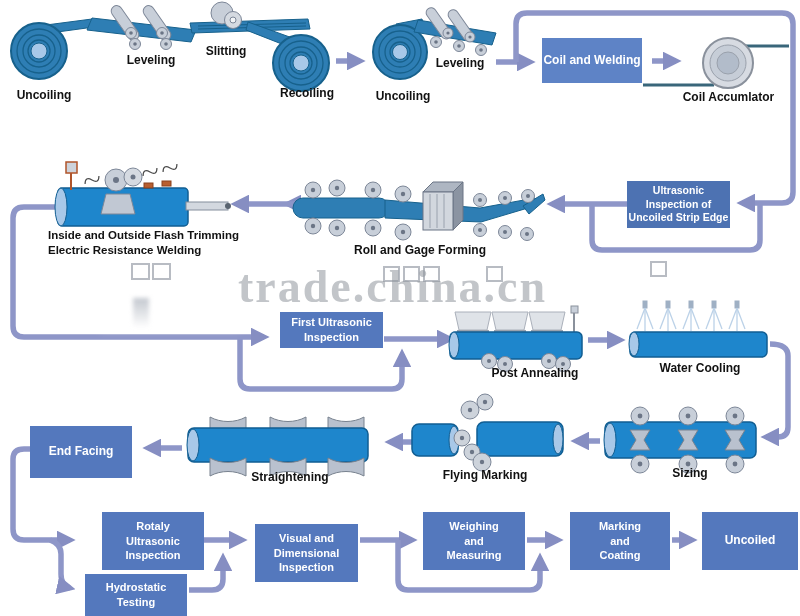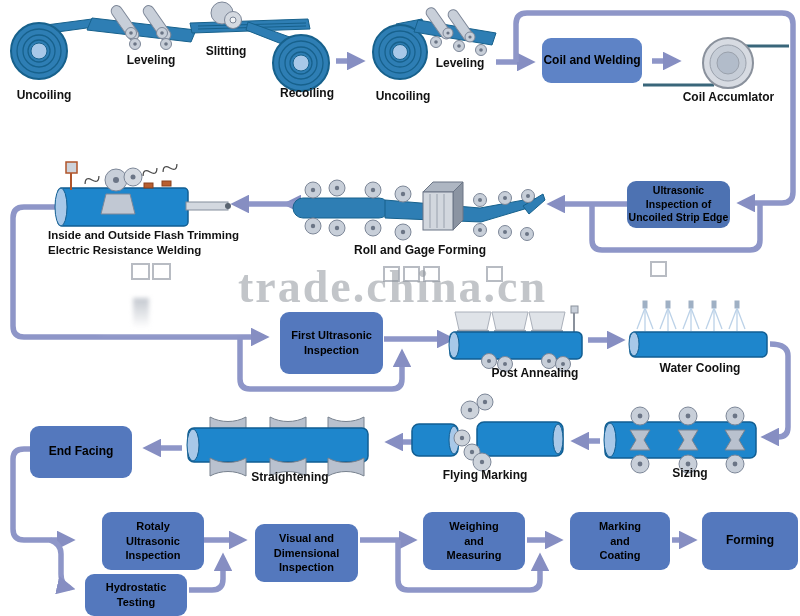--- a/index.html
+++ b/index.html
@@ -1,22 +1,22 @@
 <!DOCTYPE html>
 <html><head>
 <meta charset="utf-8">
 <style>
   html,body{margin:0;padding:0;background:#fff;}
   #stage{position:relative;width:800px;height:616px;background:#ffffff;overflow:hidden;
          font-family:"Liberation Sans",sans-serif;}
   .layer{position:absolute;left:0;top:0;width:800px;height:616px;}
   svg.ill{position:absolute;overflow:visible;}
-  .pbox{position:absolute;background:#5478BD;color:#000000;font-weight:bold;font-size:11px;
+  .pbox{position:absolute;background:#5478BD;color:#ffffff;font-weight:bold;font-size:11px;
         line-height:1.32;display:flex;flex-direction:column;align-items:center;justify-content:center;
-        text-align:center;z-index:5;border-radius:9px;}
+        text-align:center;z-index:5;}
   .pbox.light{background:#5E83C6;}
   .pbox.dark{background:#4D72B2;font-size:10.5px;}
   .lbl{position:absolute;color:#111;font-weight:bold;font-size:12px;text-align:center;z-index:5;}
   .lbl.sm{font-size:11.5px;text-align:left;line-height:1.3;}
   #watermark{position:absolute;left:238px;top:260px;width:560px;z-index:9;pointer-events:none;
              font-size:46px;font-weight:bold;letter-spacing:2px;color:rgba(143,149,157,0.55);
              font-family:Liberation Serif, serif;white-space:nowrap;}
   .ghostsq{position:absolute;border:2px solid rgba(160,166,175,0.75);background:rgba(255,255,255,0.6);z-index:8;}
   .blob{position:absolute;background:#fff;filter:blur(6px);z-index:7;}
   .streak{position:absolute;background:linear-gradient(#c3c8cf,rgba(255,255,255,0));filter:blur(2px);z-index:8;}
@@ -352,21 +352,21 @@
   <div class="pbox light" style="left:542px;top:38px;width:100px;height:45px;font-size:12px">
     <span>Coil and Welding</span>
   </div>
 
   <div class="pbox dark" style="left:627px;top:181px;width:103px;height:47px">
     <span>Ultrasonic</span>
     <span>Inspection of</span>
     <span>Uncoiled Strip Edge</span>
   </div>
 
-  <div class="pbox" style="left:280px;top:312px;width:103px;height:62px">
+  <div class="pbox" style="left:280px;top:312px;width:103px;height:36px">
     <span>First Ultrasonic</span>
     <span>Inspection</span>
   </div>
 
   <div class="pbox" style="left:30px;top:426px;width:102px;height:52px;font-size:12px">
     <span>End Facing</span>
   </div>
 
   <div class="pbox" style="left:102px;top:512px;width:102px;height:58px">
     <span>Rotaly</span>
@@ -391,21 +391,21 @@
     <span>Measuring</span>
   </div>
 
   <div class="pbox" style="left:570px;top:512px;width:100px;height:58px">
     <span>Marking</span>
     <span>and</span>
     <span>Coating</span>
   </div>
 
   <div class="pbox" style="left:702px;top:512px;width:96px;height:58px;font-size:12px">
-    <span>Forming</span>
+    <span>Uncoiled</span>
   </div>
 
   <div class="lbl" style="left:2px;top:88px;width:84px">Uncoiling</div>
   <div class="lbl" style="left:111px;top:53px;width:80px">Leveling</div>
   <div class="lbl" style="left:186px;top:44px;width:80px">Slitting</div>
   <div class="lbl" style="left:267px;top:86px;width:80px">Recoiling</div>
   <div class="lbl" style="left:363px;top:89px;width:80px">Uncoiling</div>
   <div class="lbl" style="left:420px;top:56px;width:80px">Leveling</div>
   <div class="lbl" style="left:676px;top:90px;width:105px">Coil Accumlator</div>
   <div class="lbl sm" style="left:48px;top:228px;width:210px">

